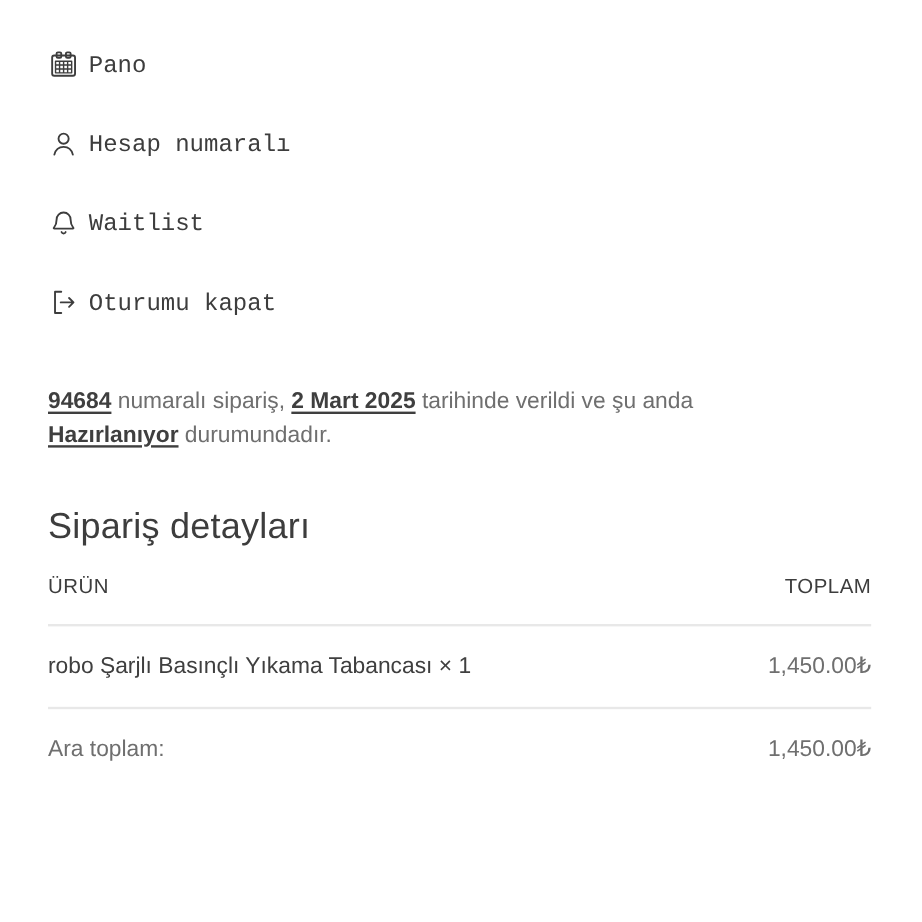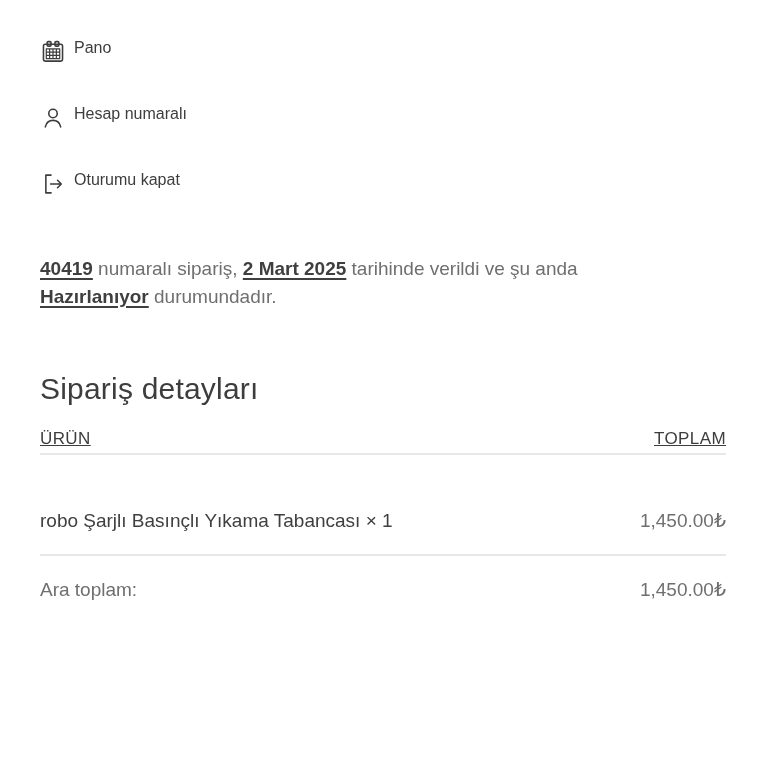--- a/index.html
+++ b/index.html
@@ -9,24 +9,25 @@
     width: 768px; height: 768px; overflow: hidden;
     background: #ffffff;
     font-family: "Liberation Sans", "DejaVu Sans", sans-serif;
     color: var(--dark);
   }
   .page { padding: 0 42px 0 40px; }
 
   
   nav.account-menu ul { list-style: none; margin: 0; padding: 39px 0 0 0; }
   nav.account-menu li {
-    display: flex; align-items: flex-start;
+    display: flex; align-items: flex-end;
     height: 28px; margin-bottom: 38px;
-    font-size: 16px; color: var(--dark);
+    font-size: 20px; color: var(--dark);
     cursor: pointer;
+    font-family: Liberation Mono, monospace;
   }
   nav.account-menu li:last-child { margin-bottom: 12px; }
   nav.account-menu li.active { color: var(--accent); }
   .icon-box {
     width: 26px; height: 26px; flex: 0 0 26px;
     margin-right: 8px;
     display: flex; align-items: center; justify-content: center;
   }
   .icon-box svg {
     width: 26px; height: 26px;
@@ -43,36 +44,35 @@
   }
   .order-status mark {
     background: none; color: #3f3f3f; font-weight: 600;
     text-decoration: underline;
     text-decoration-thickness: 1.5px;
     text-underline-offset: 3px;
   }
 
   
   h2.order-heading {
-    margin: 60px 0 0 0;
+    margin: 44px 0 0 0;
     font-size: 30px; line-height: 36px;
     font-weight: 400; color: var(--dark);
     letter-spacing: 0.2px;
   }
   .order-table { margin-top: 22px; width: 100%; }
   .row { display: flex; justify-content: space-between; align-items: baseline; }
   .row .cell-right { text-align: right; white-space: nowrap; }
   .thead {
     font-size: 17px; color: var(--dark); letter-spacing: 0.4px;
-    padding-bottom: 4px; border-bottom: 2px solid var(--border); text-decoration: underline;
+    padding-bottom: 21px; border-bottom: 2px solid var(--border);
   }
   .item-row {
     font-size: 19px; padding: 22px 0;
     border-bottom: 2px solid var(--border);
-    margin-top: 32px;
   }
   .item-row .cell-left { color: #3f3f3f; }
   .item-row .cell-right { color: var(--gray); }
   .total-row { font-size: 19px; padding: 22px 0 10px 0; color: var(--gray); }
 </style>
 </head>
 <body>
 
 <div class="page">
 
@@ -94,30 +94,39 @@
           <svg viewBox="0 0 24 24" stroke-width="1.5">
             <circle cx="12" cy="7.9" r="3.9"></circle>
             <path d="M4.9 20.2c.9-3.9 3.6-6 7.1-6s6.2 2.1 7.1 6"></path>
           </svg>
         </span>
         <span>Hesap numaralı</span>
       </li>
       <li>
         <span class="icon-box">
           <svg viewBox="0 0 24 24" stroke-width="1.5">
+            <path d="M12 3.8c-3.1 0-5.4 2.4-5.4 5.5 0 3.9-1.2 5.1-2.1 6.2-.25.3-.02.7.38.7h14.24c.4 0 .63-.4.38-.7-.9-1.1-2.1-2.3-2.1-6.2 0-3.1-2.3-5.5-5.4-5.5z"></path>
+            <path d="M10.4 18.8a1.7 1.7 0 0 0 3.2 0"></path>
+          </svg>
+        </span>
+        <span>Waitlist</span>
+      </li>
+      <li>
+        <span class="icon-box">
+          <svg viewBox="0 0 24 24" stroke-width="1.5">
             <path d="M10.2 3.8H5.4v16.4h4.8"></path>
             <path d="M9.8 12h9.6M16.2 8.6l3.4 3.4-3.4 3.4"></path>
           </svg>
         </span>
         <span>Oturumu kapat</span>
       </li>
     </ul>
   </nav>
 
-  <p class="order-status"><mark>40419</mark><span> numaralı sipariş, </span><mark>2 Mart 2025</mark><span> tarihinde verildi ve şu anda </span><mark>Hazırlanıyor</mark><span> durumundadır.</span></p>
+  <p class="order-status"><mark>94684</mark><span> numaralı sipariş, </span><mark>2 Mart 2025</mark><span> tarihinde verildi ve şu anda </span><mark>Hazırlanıyor</mark><span> durumundadır.</span></p>
 
   <h2 class="order-heading">Sipariş detayları</h2>
 
   <div class="order-table">
     <div class="row thead">
       <span class="cell-left">ÜRÜN</span>
       <span class="cell-right">TOPLAM</span>
     </div>
     <div class="row item-row">
       <span class="cell-left">robo Şarjlı Basınçlı Yıkama Tabancası × 1</span>

